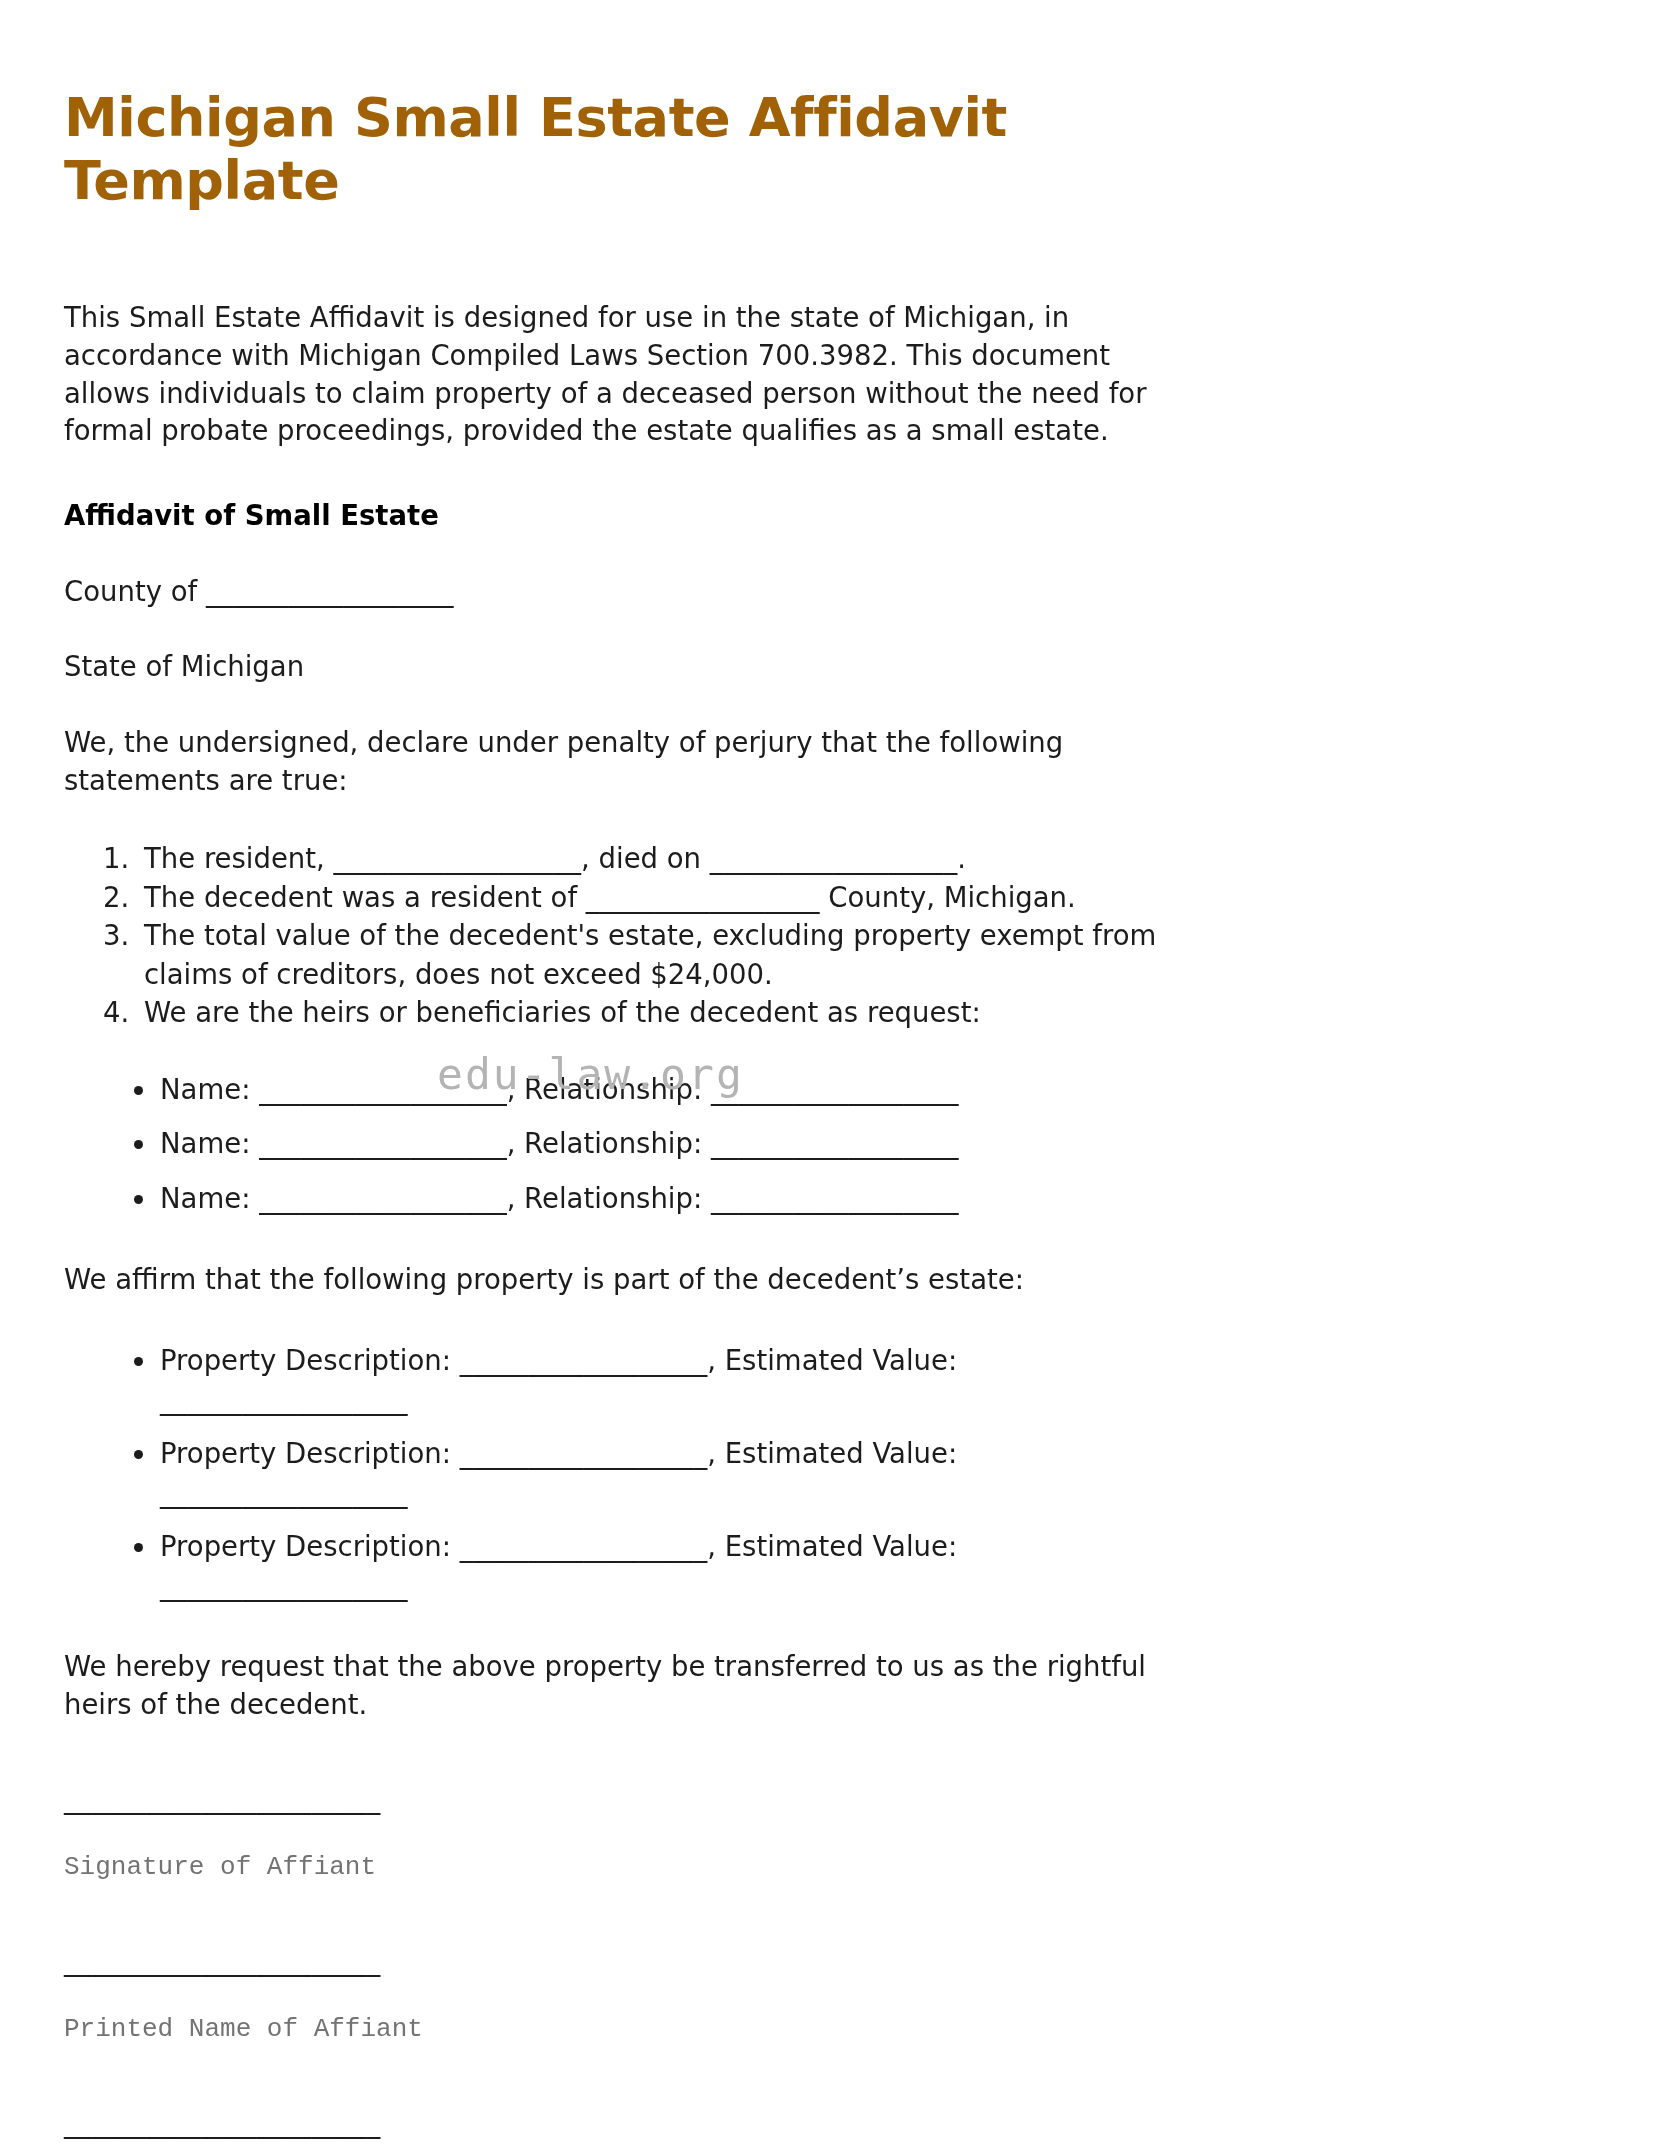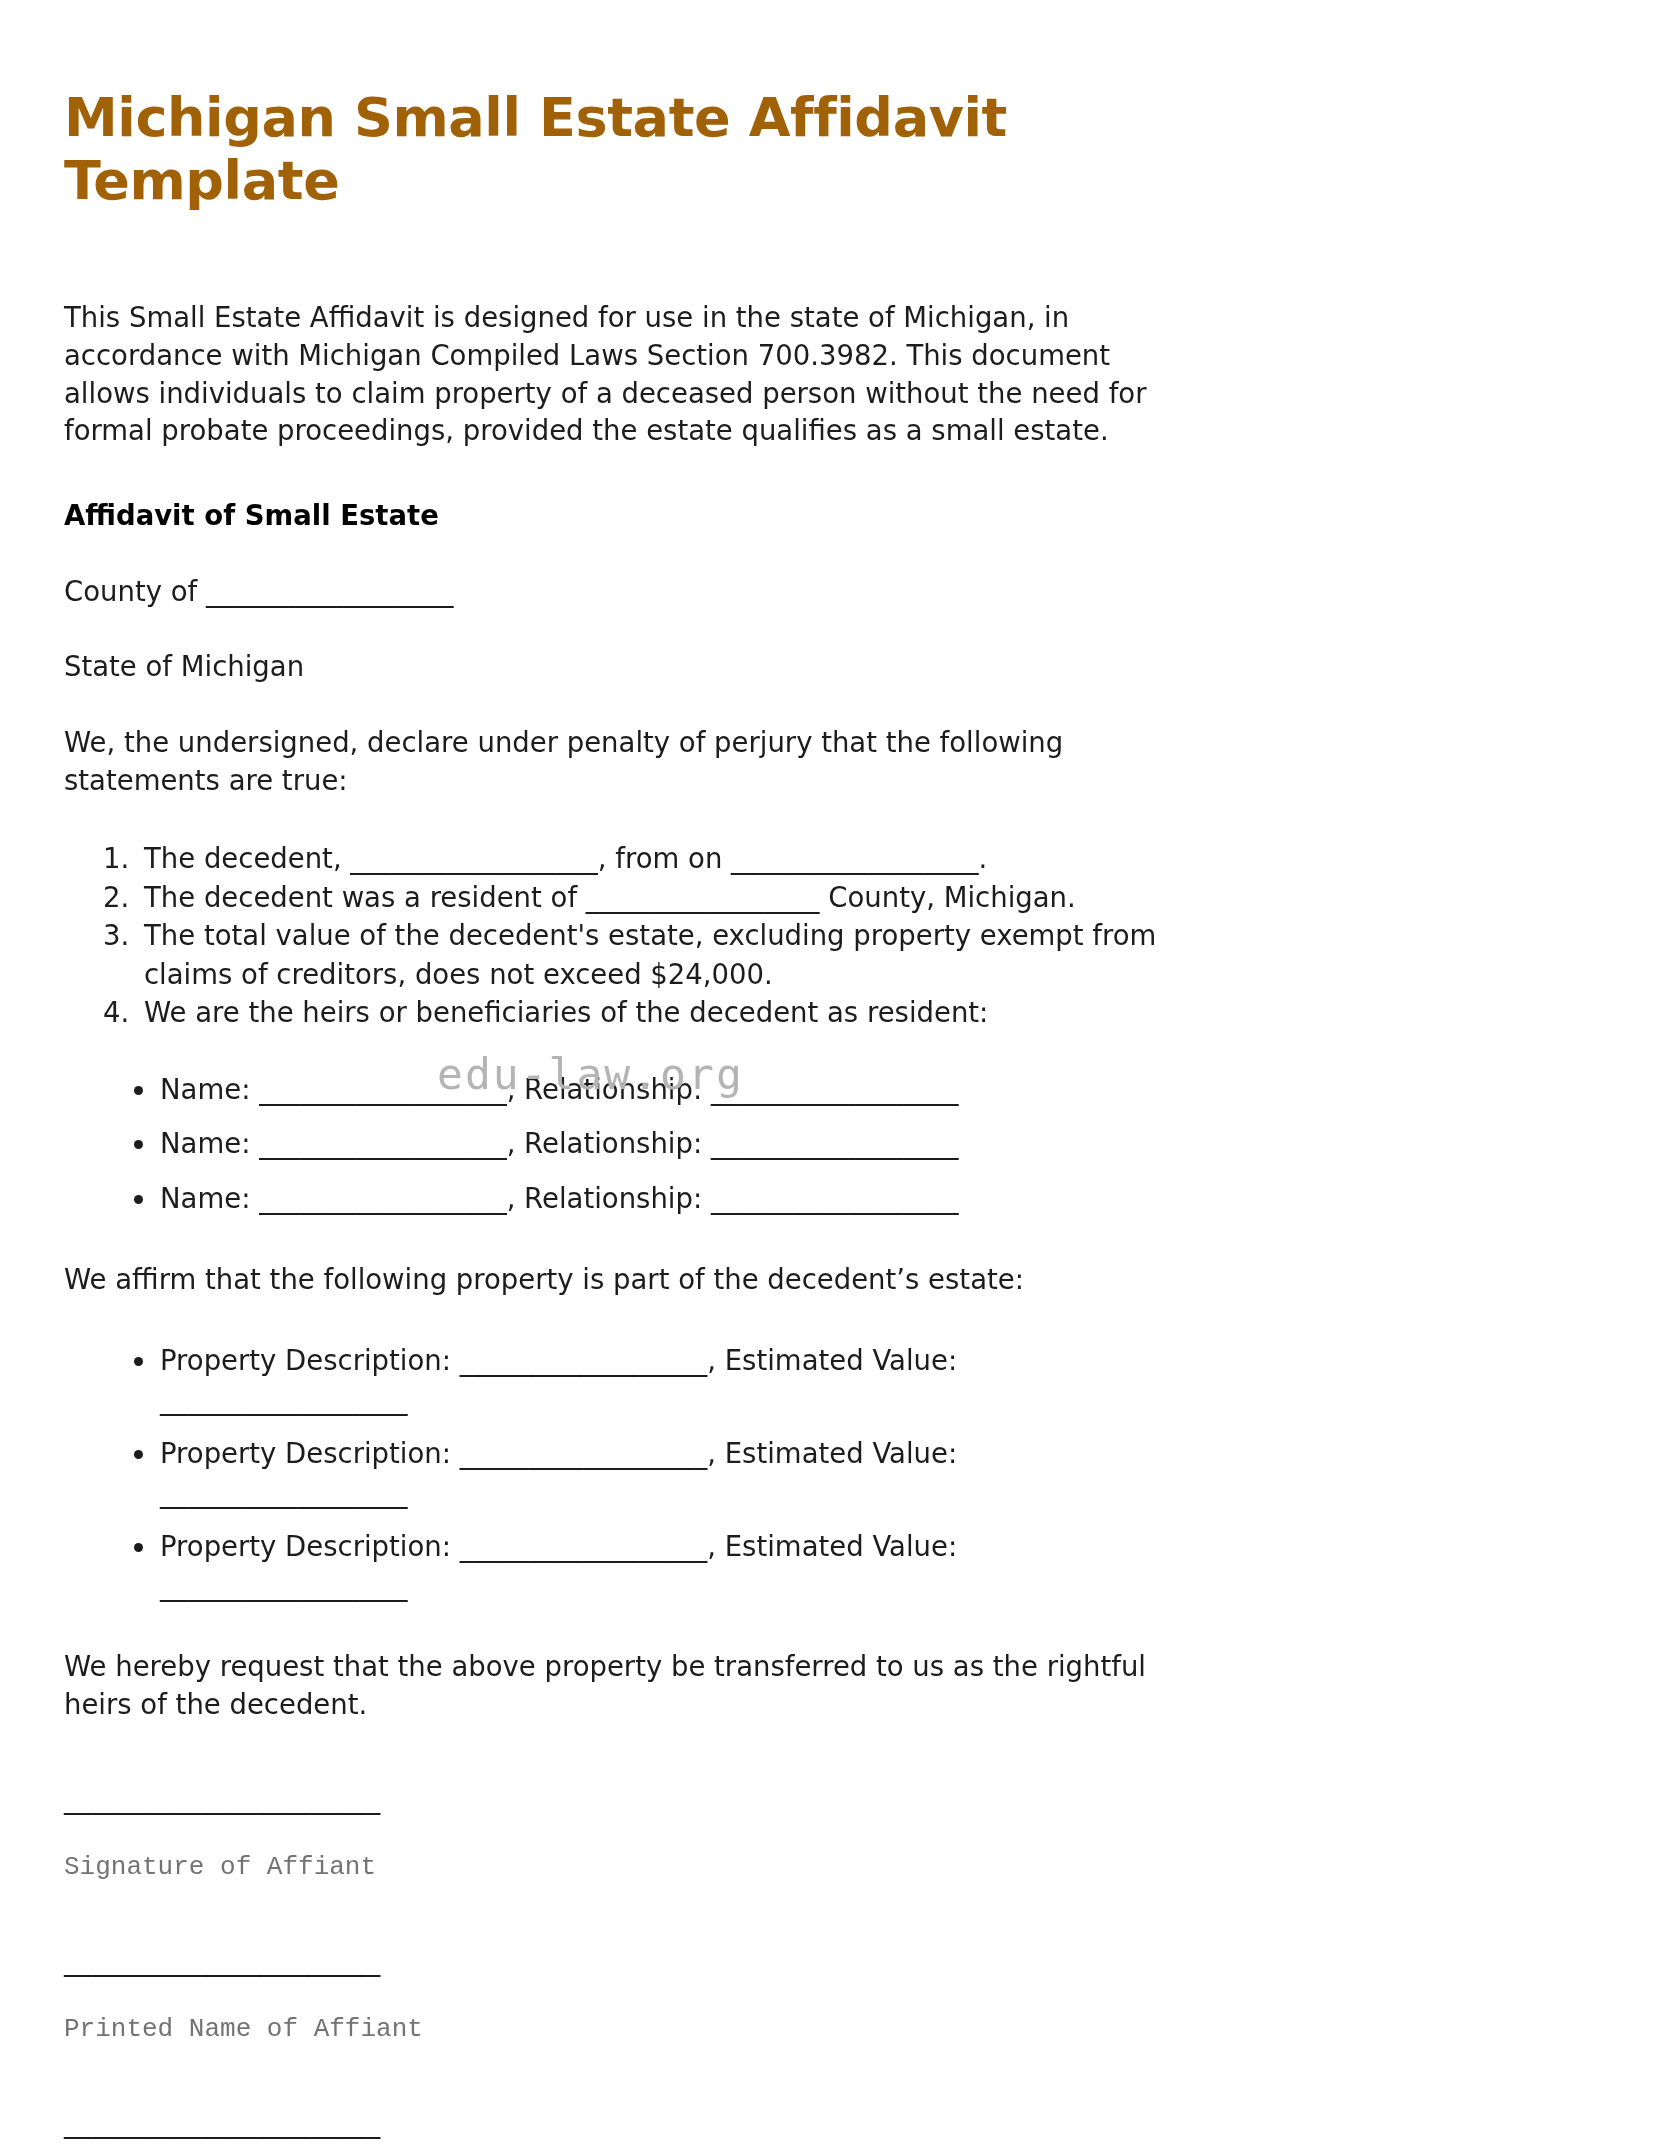--- a/index.html
+++ b/index.html
@@ -143,24 +143,24 @@
 
   <p class="section-head">Affidavit of Small Estate</p>
 
   <p class="para para-gap">County of __________________</p>
 
   <p class="para para-gap">State of Michigan</p>
 
   <p class="para para-gap">We, the undersigned, declare under penalty of perjury that the following statements are true:</p>
 
   <ol class="num-list">
-    <li>The decedent, __________________, from on __________________.</li>
+    <li>The resident, __________________, died on __________________.</li>
     <li>The decedent was a resident of _________________ County, Michigan.</li>
     <li>The total value of the decedent's estate, excluding property exempt from claims of creditors, does not exceed $24,000.</li>
-    <li>We are the heirs or beneficiaries of the decedent as resident:</li>
+    <li>We are the heirs or beneficiaries of the decedent as request:</li>
   </ol>
 
   <ul class="bullet-list heir-list">
     <li>Name: __________________, Relationship: __________________</li>
     <li>Name: __________________, Relationship: __________________</li>
     <li>Name: __________________, Relationship: __________________</li>
   </ul>
 
   <p class="para para-gap-lg">We affirm that the following property is part of the decedent’s estate:</p>
 

